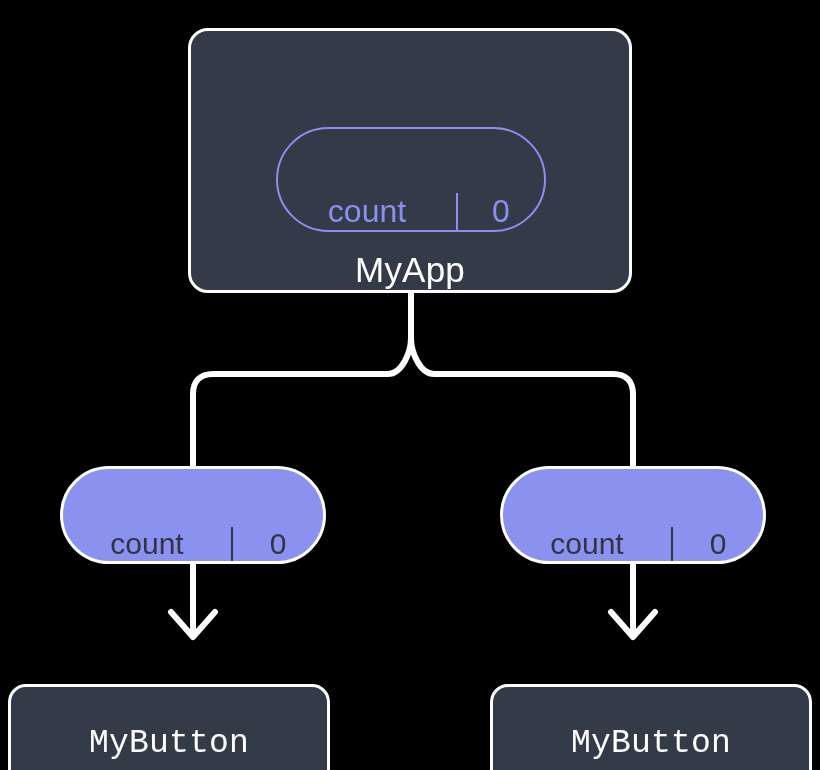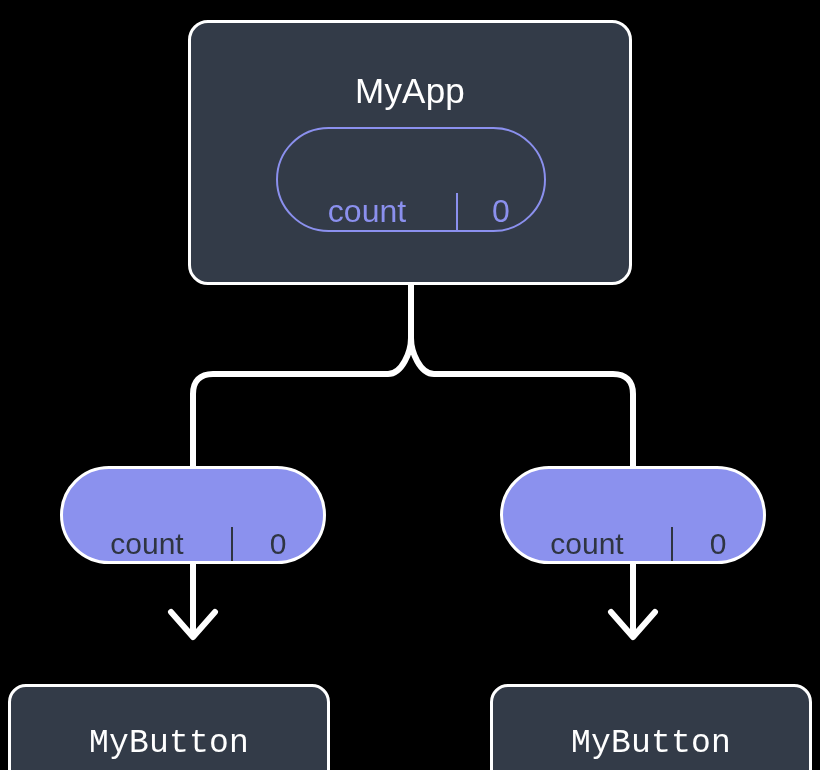--- a/index.html
+++ b/index.html
@@ -42,25 +42,25 @@
   .comp-title {
     color: #ffffff;
     font-weight: 300;
     letter-spacing: 0.2px;
     white-space: nowrap;
   }
 
   
   #app-box {
     left: 188px;
-    top: 20px;
+    top: 28px;
     width: 444px;
     height: 265px;
     border-radius: 20px;
-    justify-content: flex-start;
+    justify-content: flex-end;
   }
   #app-box .comp-title {
     font-size: 35px;
     margin-top: 48px;
   }
 
   
   .leaf-box {
     width: 322px;
     height: 118px;

